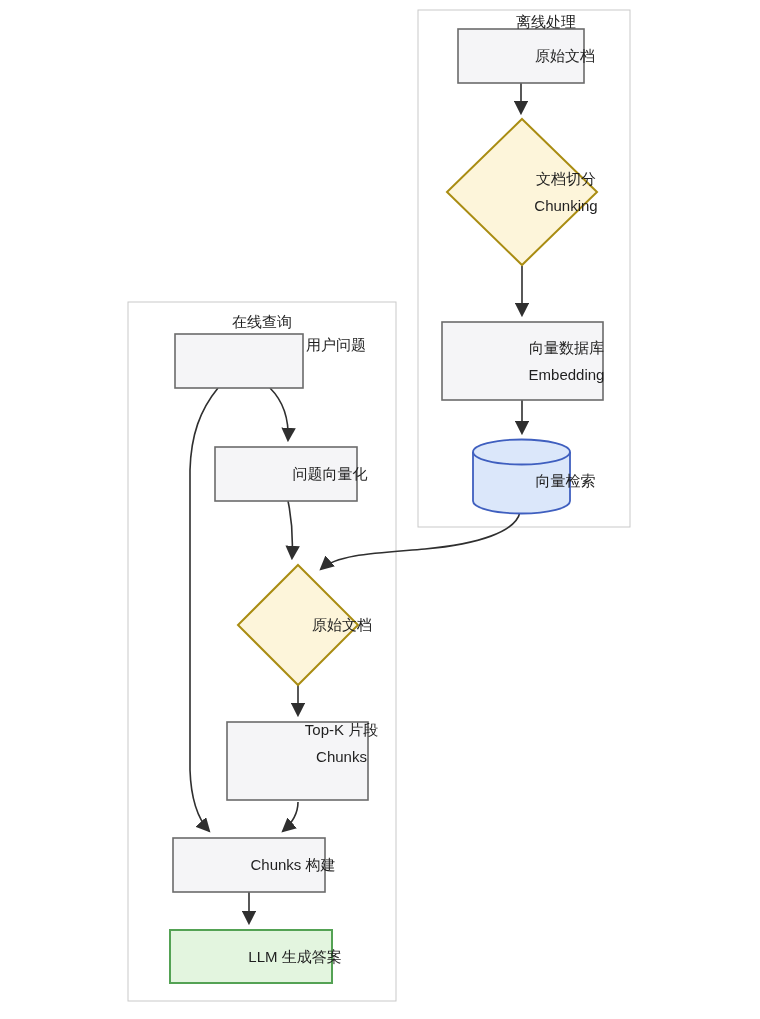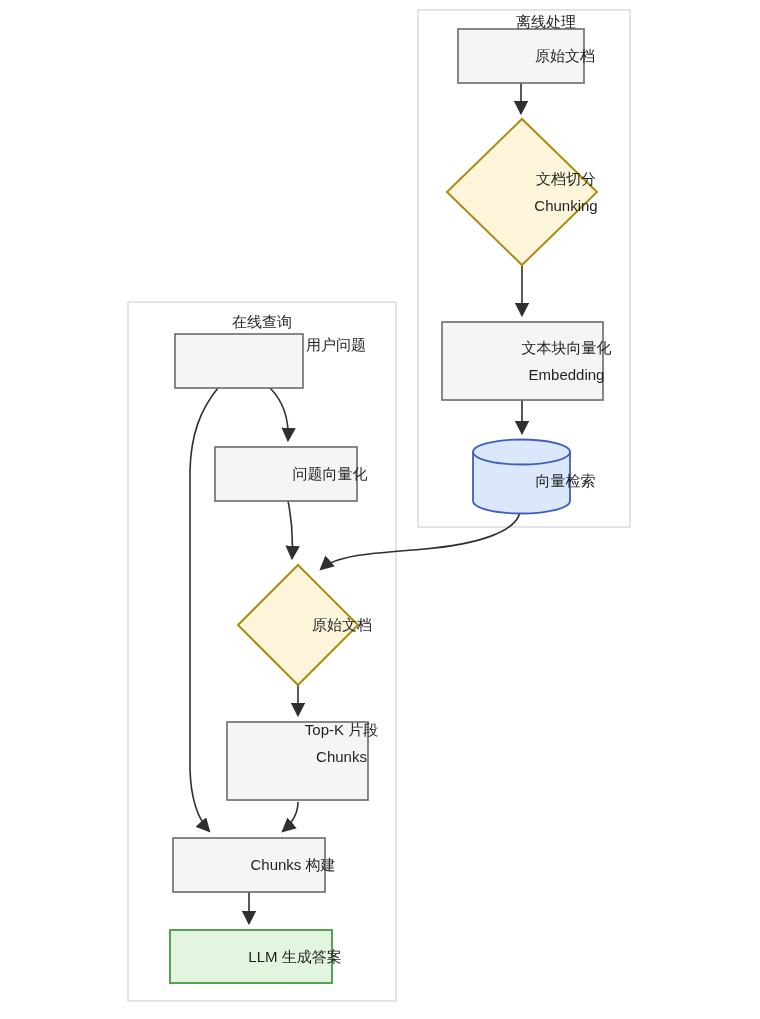--- a/index.html
+++ b/index.html
@@ -74,21 +74,21 @@
   <div class="label" style="left:458px; top:29px;  width:126px; height:54px;">
     <span>原始文档</span>
   </div>
 
   <div class="label" style="left:447px; top:119px; width:150px; height:146px;">
     <span>文档切分</span>
     <span>Chunking</span>
   </div>
 
   <div class="label" style="left:442px; top:322px; width:161px; height:78px;">
-    <span>文本块向量化</span>
+    <span>向量数据库</span>
     <span>Embedding</span>
   </div>
 
   <div class="label" style="left:463px; top:458px; width:117px; height:46px;">
     <span>向量检索</span>
   </div>
 
   <div class="label" style="left:175px; top:318px; width:144px; height:54px;margin-left:45px;">
     <span>用户问题</span>
   </div>

